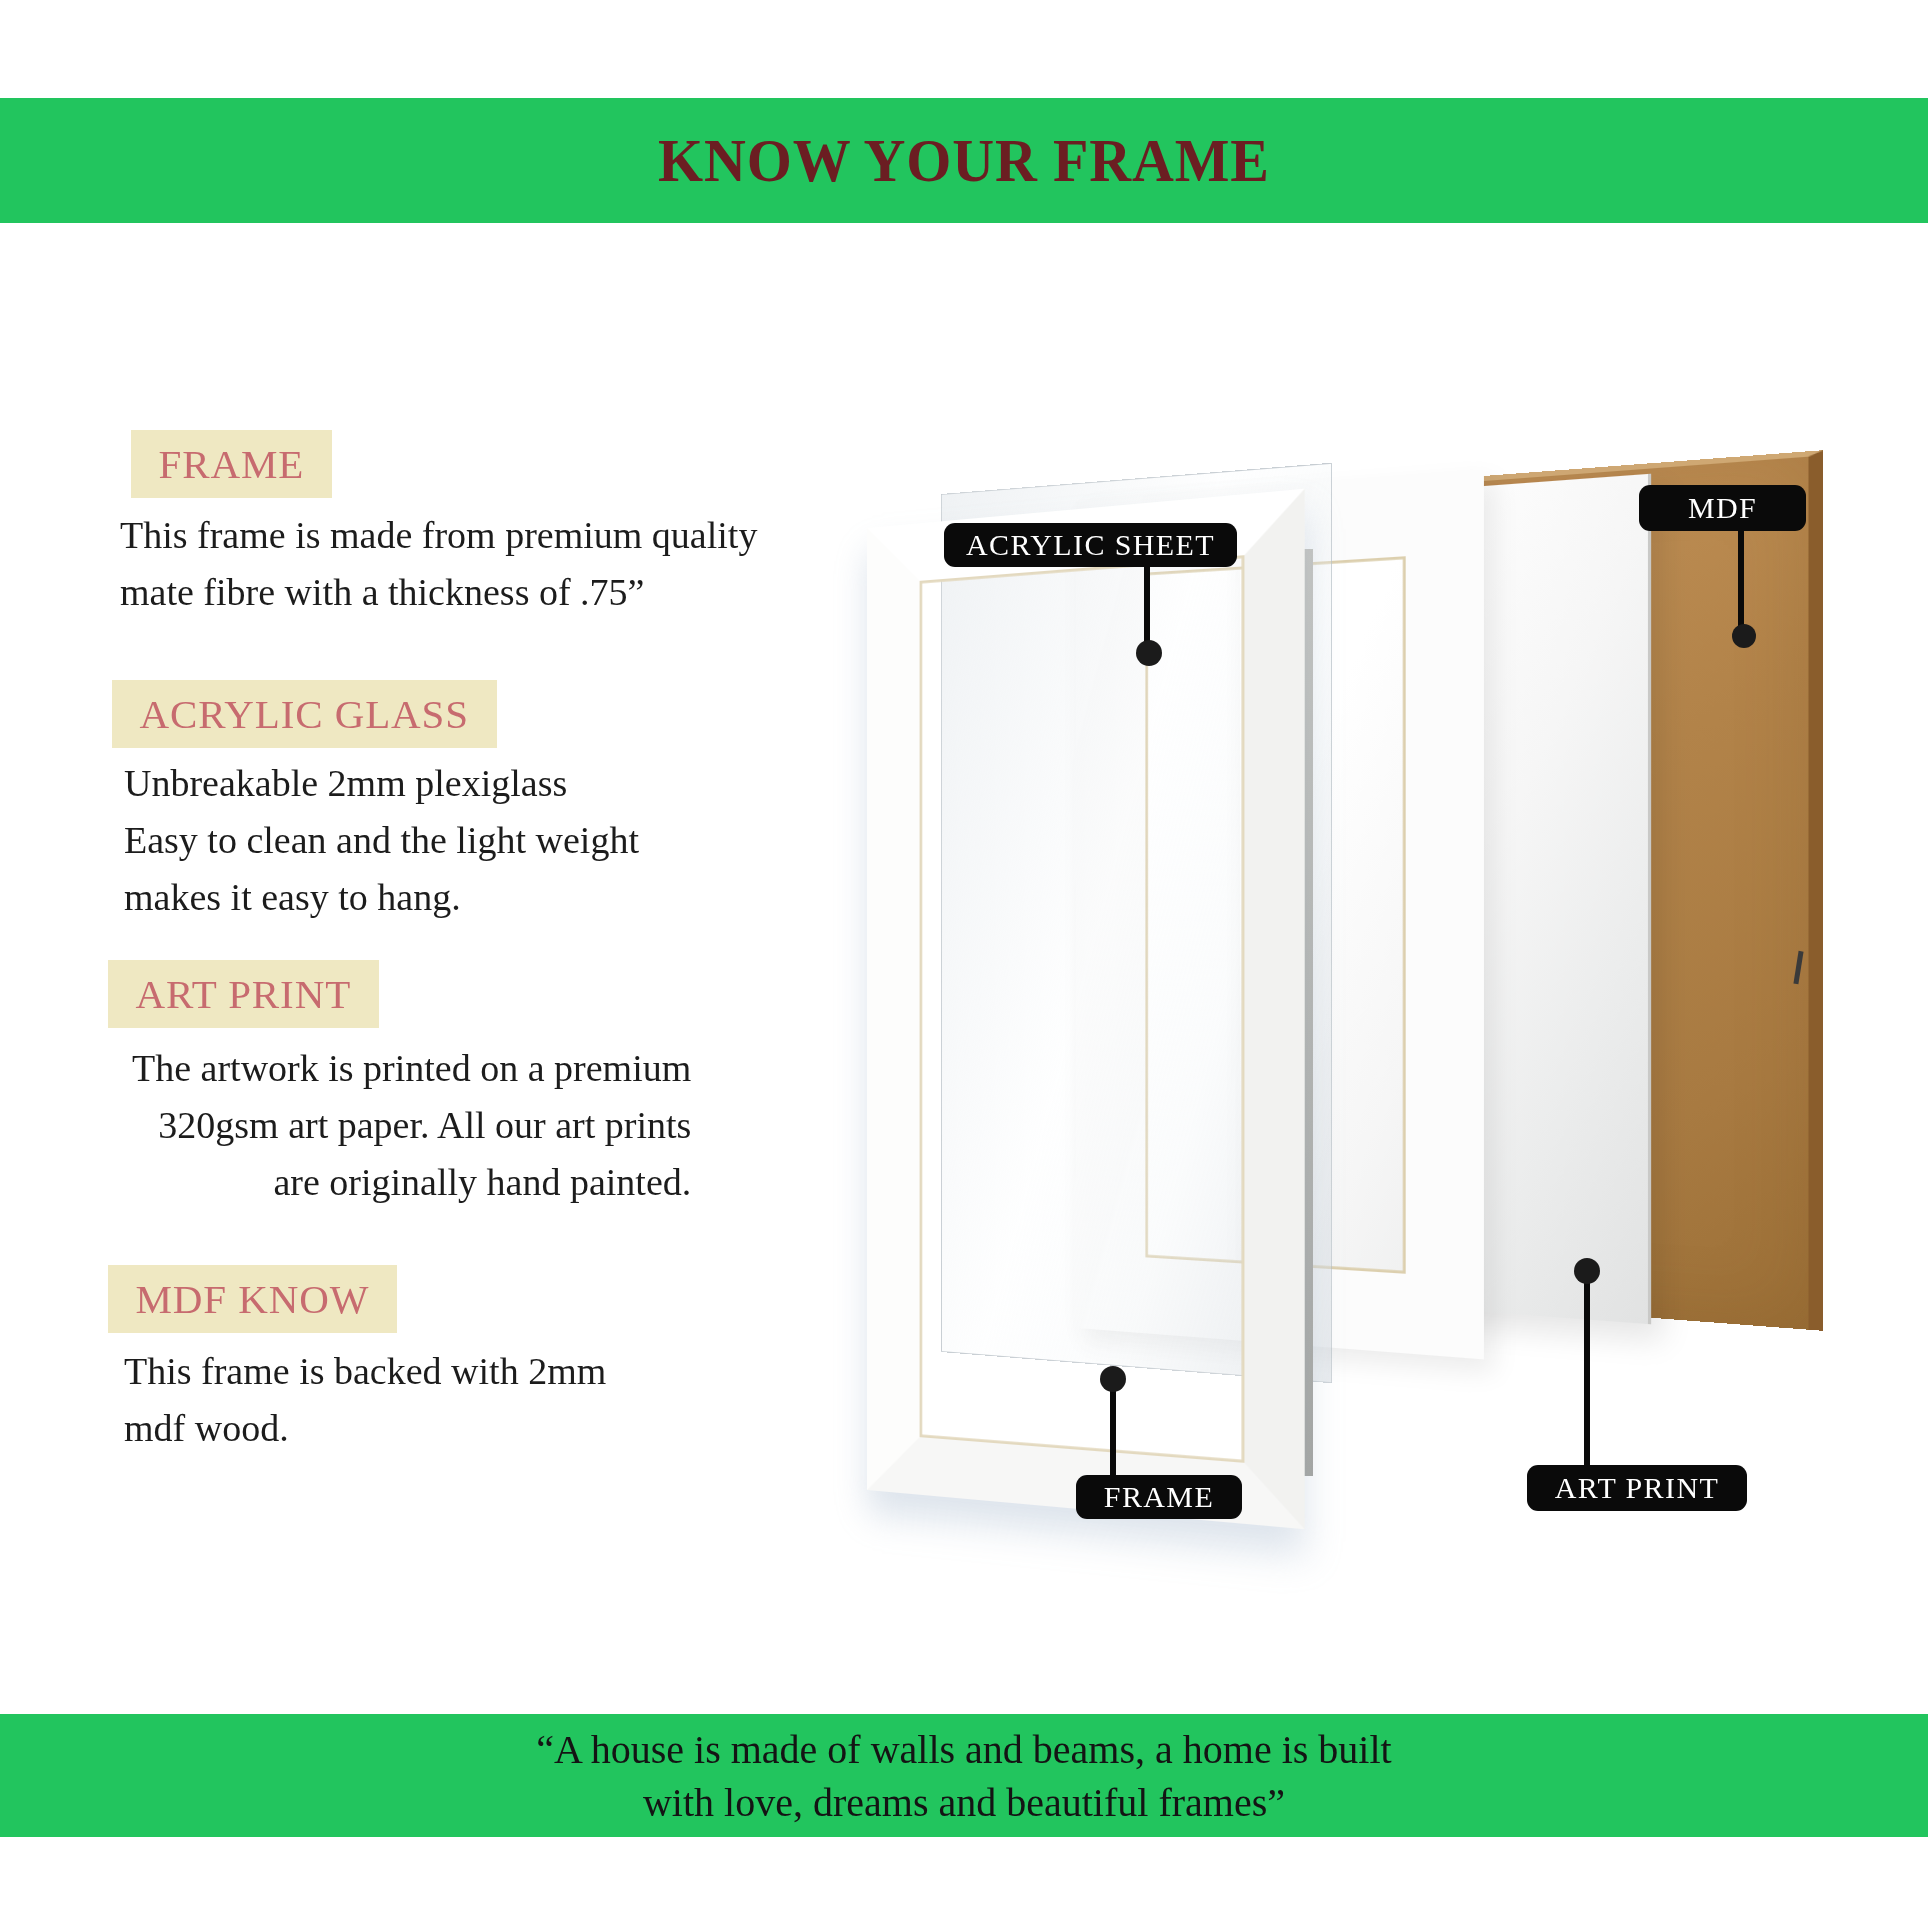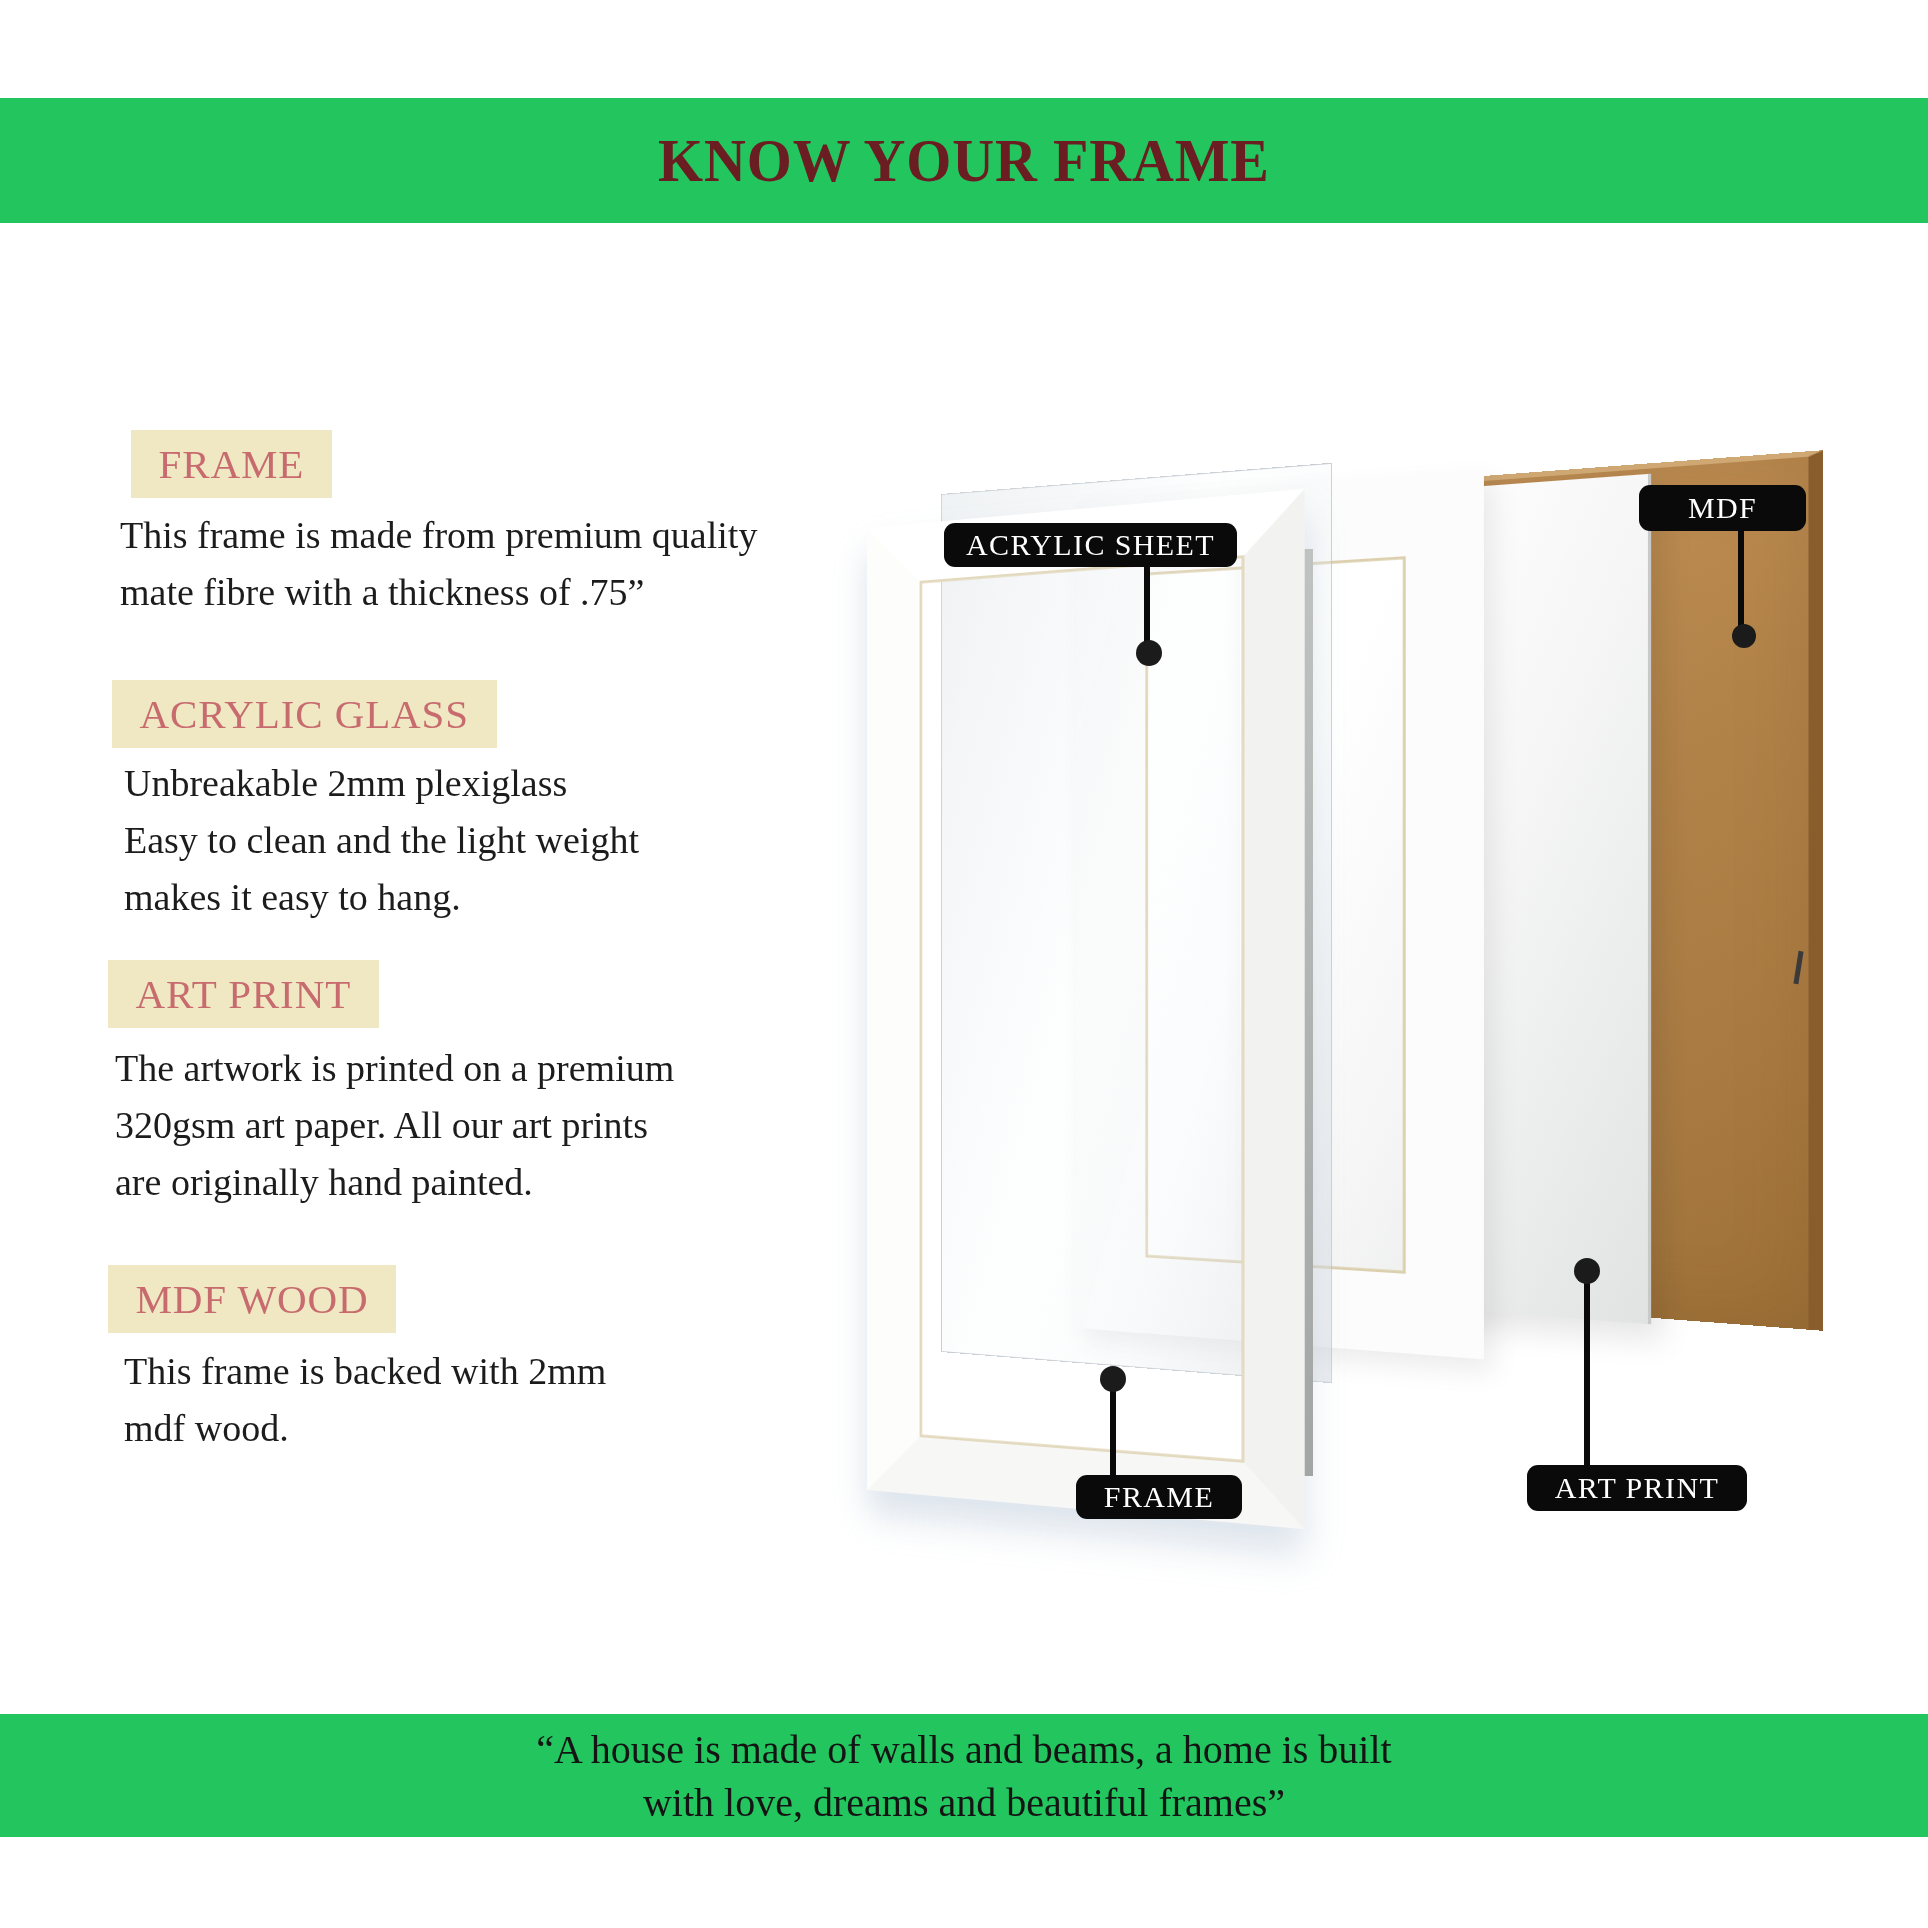--- a/index.html
+++ b/index.html
@@ -97,28 +97,28 @@
   </div>
   <p class="para" style="left:124px; top:755px;">
     <span>Unbreakable 2mm plexiglass</span><br>
     <span>Easy to clean and the light weight</span><br>
     <span>makes it easy to hang.</span>
   </p>
 
   <div class="sec-head" style="left:108px; top:960px;">
     <span>ART  PRINT</span>
   </div>
-  <p class="para" style="left:115px; top:1040px;">
+  <p class="para" style="left:132px; top:1040px;text-align:right;">
     <span>The artwork is printed on a premium</span><br>
     <span>320gsm art paper. All our art prints</span><br>
     <span>are originally hand painted.</span>
   </p>
 
   <div class="sec-head" style="left:108px; top:1265px;">
-    <span>MDF WOOD</span>
+    <span>MDF KNOW</span>
   </div>
   <p class="para" style="left:124px; top:1343px;">
     <span>This frame is backed with 2mm</span><br>
     <span>mdf wood.</span>
   </p>
 
   <div class="diagram">
     <div class="layer rotd mdf"></div>
     <div class="clip-mdf"></div>
     <div class="layer rotd art"></div>

